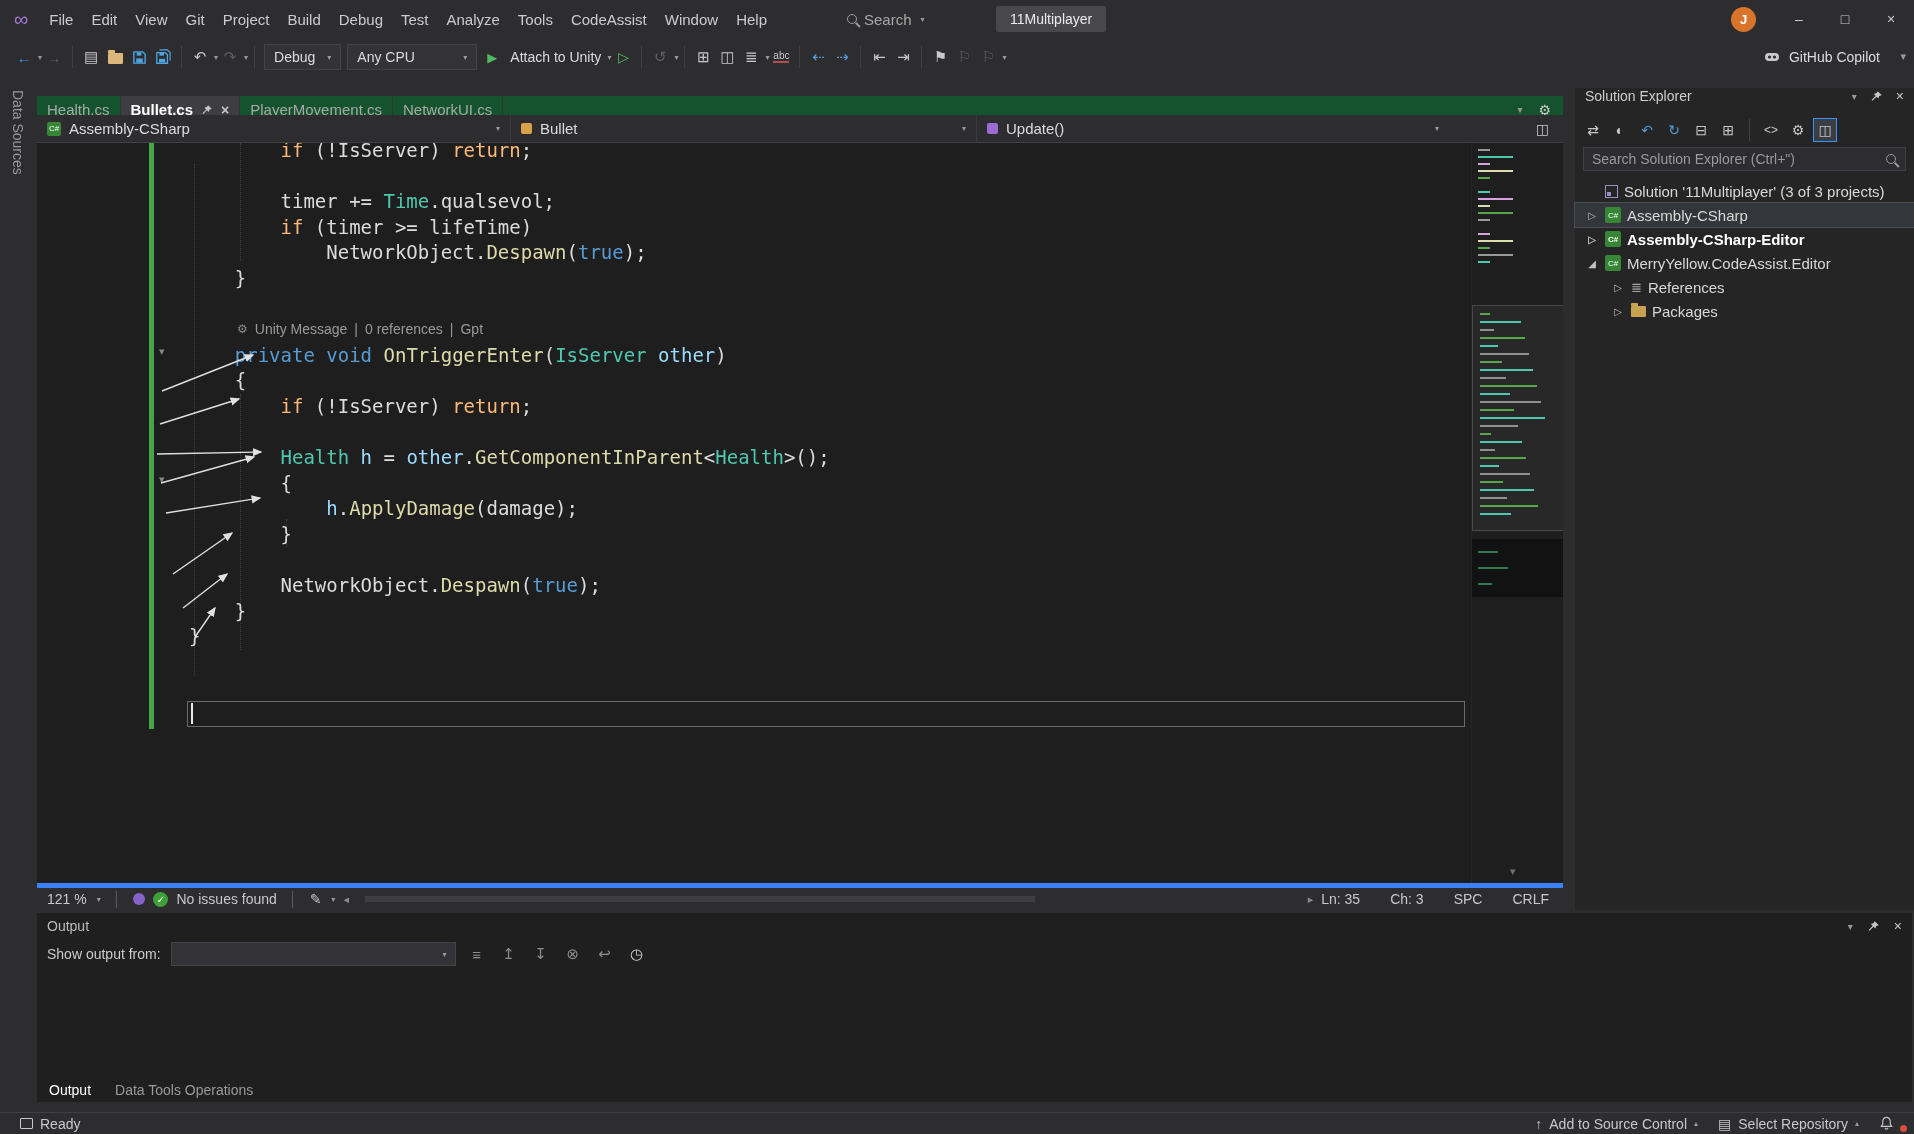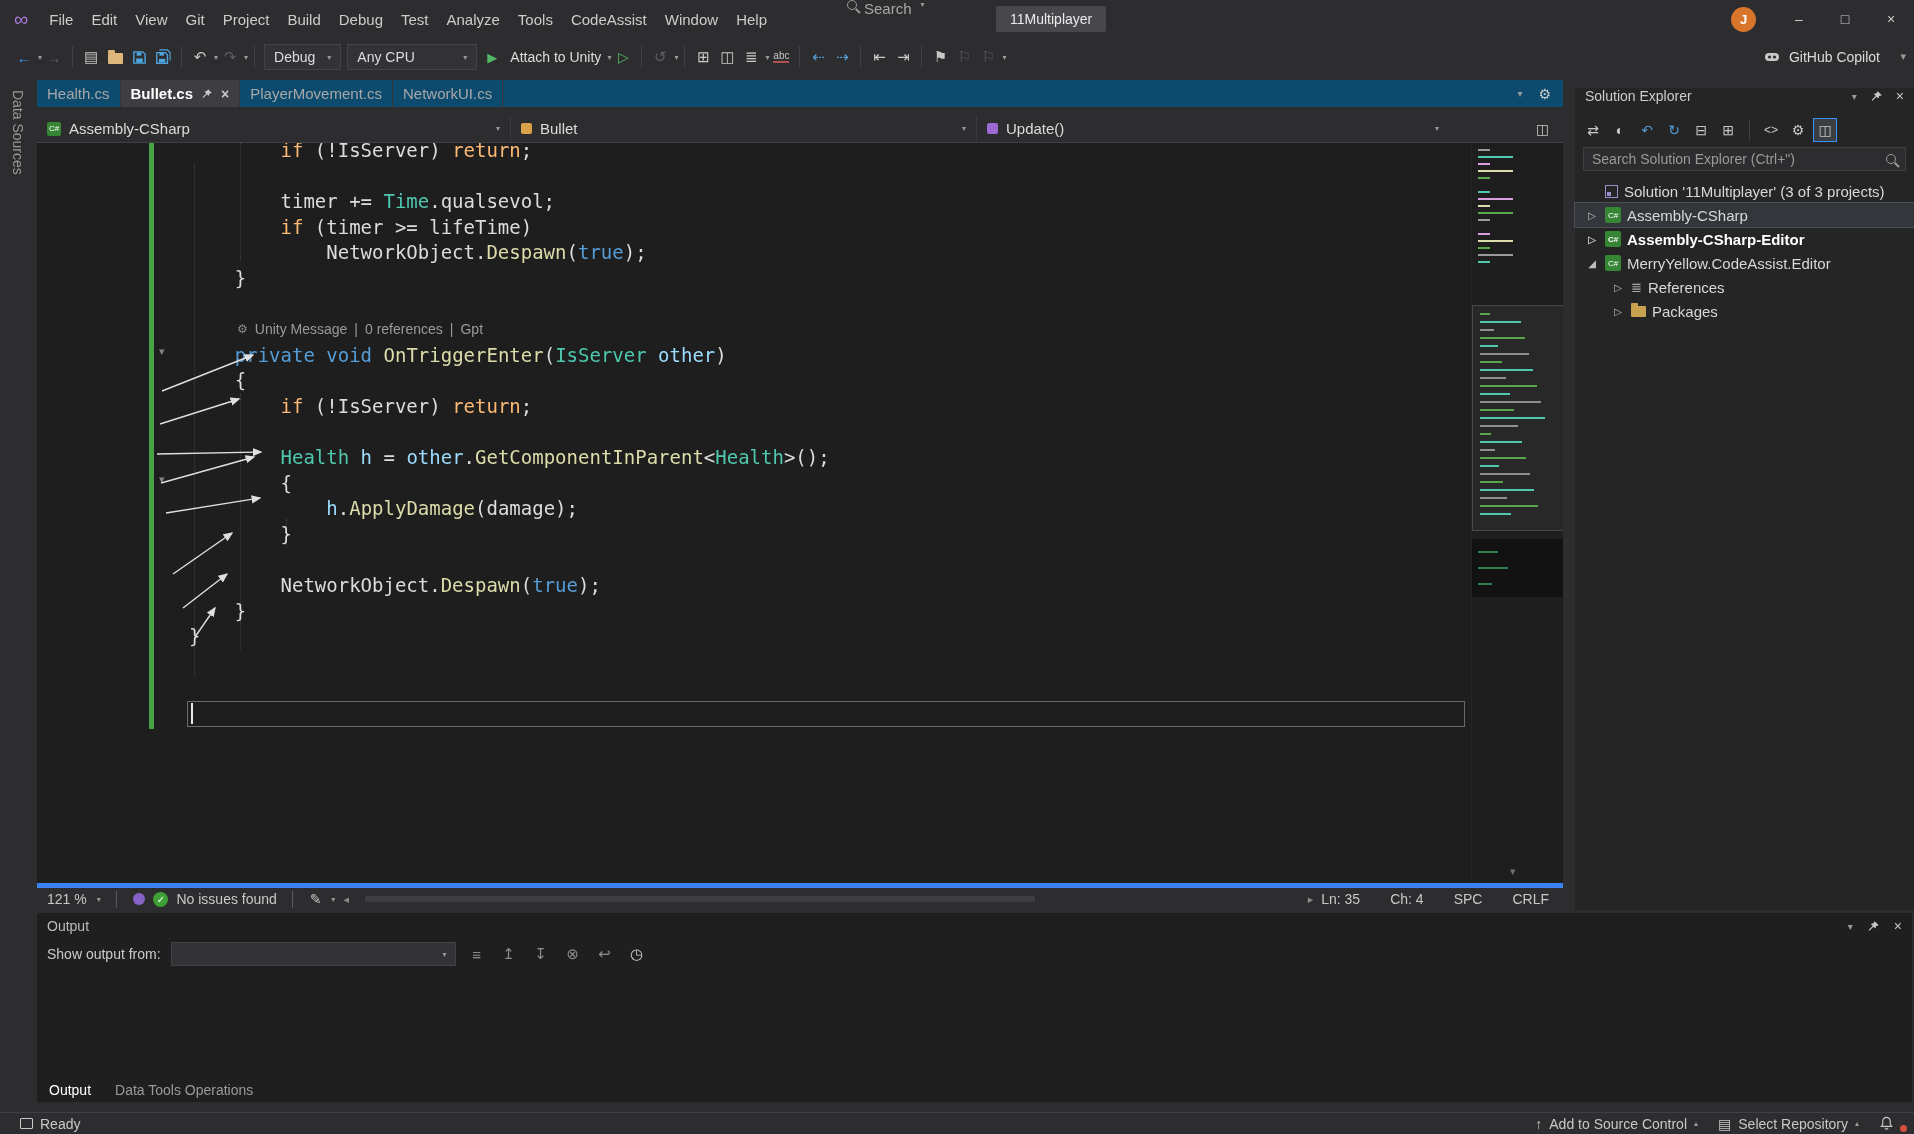--- a/index.html
+++ b/index.html
@@ -7,21 +7,21 @@
   .app { position:relative; width:1914px; height:1134px; background:#2D2D30;
          font-family:"Liberation Sans", sans-serif; color:#DCDCDC; overflow:hidden; }
 
   
   #titlebar { position:absolute; left:0; top:0; width:1914px; height:38px;
               background:#2D2D30; display:flex; align-items:center; }
   .vs-logo { font-size:20px; color:#A877D8; padding:0 12px 0 14px; }
   .menu-item { padding:0 9px; font-size:15px; color:#CCCCCC; height:100%;
                display:flex; align-items:center; cursor:default; }
   #tb-search { position:absolute; left:847px; top:0; height:38px; display:flex;
-               gap:7px; color:#A8A8A8; font-size:15px; }
+               align-items:center; gap:7px; color:#A8A8A8; font-size:15px; }
   .mag { width:10px; height:10px; border:1.5px solid #9A9A9A; border-radius:50%;
          position:relative; display:inline-block; }
   .mag::after { content:""; position:absolute; width:6px; height:1.5px; background:#9A9A9A;
                 transform:rotate(45deg); right:-5px; bottom:-2px; }
   .caret { font-size:8px; color:#9A9A9A; margin-left:2px; }
   #tb-solution { position:absolute; left:996px; top:6px; height:26px; padding:0 14px;
                  background:#48484C; color:#EAEAEA; font-size:14px; display:flex;
                  align-items:center; border-radius:2px; }
   #tb-right { position:absolute; right:0; top:0; height:38px; display:flex; align-items:center; }
   .avatar { width:25px; height:25px; border-radius:50%; background:#D9752B; color:#fff;
@@ -51,22 +51,22 @@
   .folder-glyph { width:15px; height:11px; background:#DCB67A; border-radius:1px; position:relative; margin-top:3px; display:inline-block; }
   .folder-glyph::before { content:""; position:absolute; top:-3px; left:0; width:7px; height:3px;
                           background:#DCB67A; border-radius:1px 1px 0 0; }
 
   
   #leftstrip { position:absolute; left:0; top:76px; width:37px; height:834px; background:#2D2D30; }
   #leftstrip span { writing-mode:vertical-rl; font-size:14px; color:#9A9A9A;
                     margin:14px 0 0 10px; display:inline-block; }
 
   
-  #tabrow { position:absolute; left:37px; top:80px; width:1526px; height:27px;
-            background:#0c4a6e; display:flex; align-items:stretch; }
+  #tabrow { position:absolute; left:37px; top:96px; width:1526px; height:27px;
+            background:#14532d; display:flex; align-items:stretch; }
   .tab { display:flex; align-items:center; padding:0 10px; font-size:15px; color:#A8A8A8;
          border-right:1px solid #333338; gap:8px; }
   .tab.active { background:#3E3E42; color:#FFFFFF; font-weight:bold; }
   .tab .tclose { font-size:14px; color:#C8C8C8; }
   #tabrow-right { margin-left:auto; display:flex; align-items:center; gap:16px;
                   padding-right:12px; color:#C8C8C8; }
 
   
   #breadcrumb { position:absolute; left:37px; top:115px; width:1526px; height:28px;
                 background:#2D2D30; border-bottom:1px solid #3F3F46; display:flex; align-items:center; }
@@ -456,21 +456,21 @@
     <span class="vdiv">│</span>
     <span style="color:#C8C8C8">✎</span>
     <span class="caret">▾</span>
     <span style="color:#8A8A8A;font-size:11px">◂</span>
     <div class="hscroll">
       <div class="hthumb"></div>
     </div>
     <span style="color:#8A8A8A;font-size:11px">▸</span>
     <div class="ed-right">
       <span>Ln: 35</span>
-      <span>Ch: 4</span>
+      <span>Ch: 3</span>
       <span>SPC</span>
       <span>CRLF</span>
     </div>
   </div>
 
   <div id="solexp">
     <div id="solexp-header">
       <span>Solution Explorer</span>
       <span class="hicons">
         <span class="caret" style="font-size:10px">▾</span>

